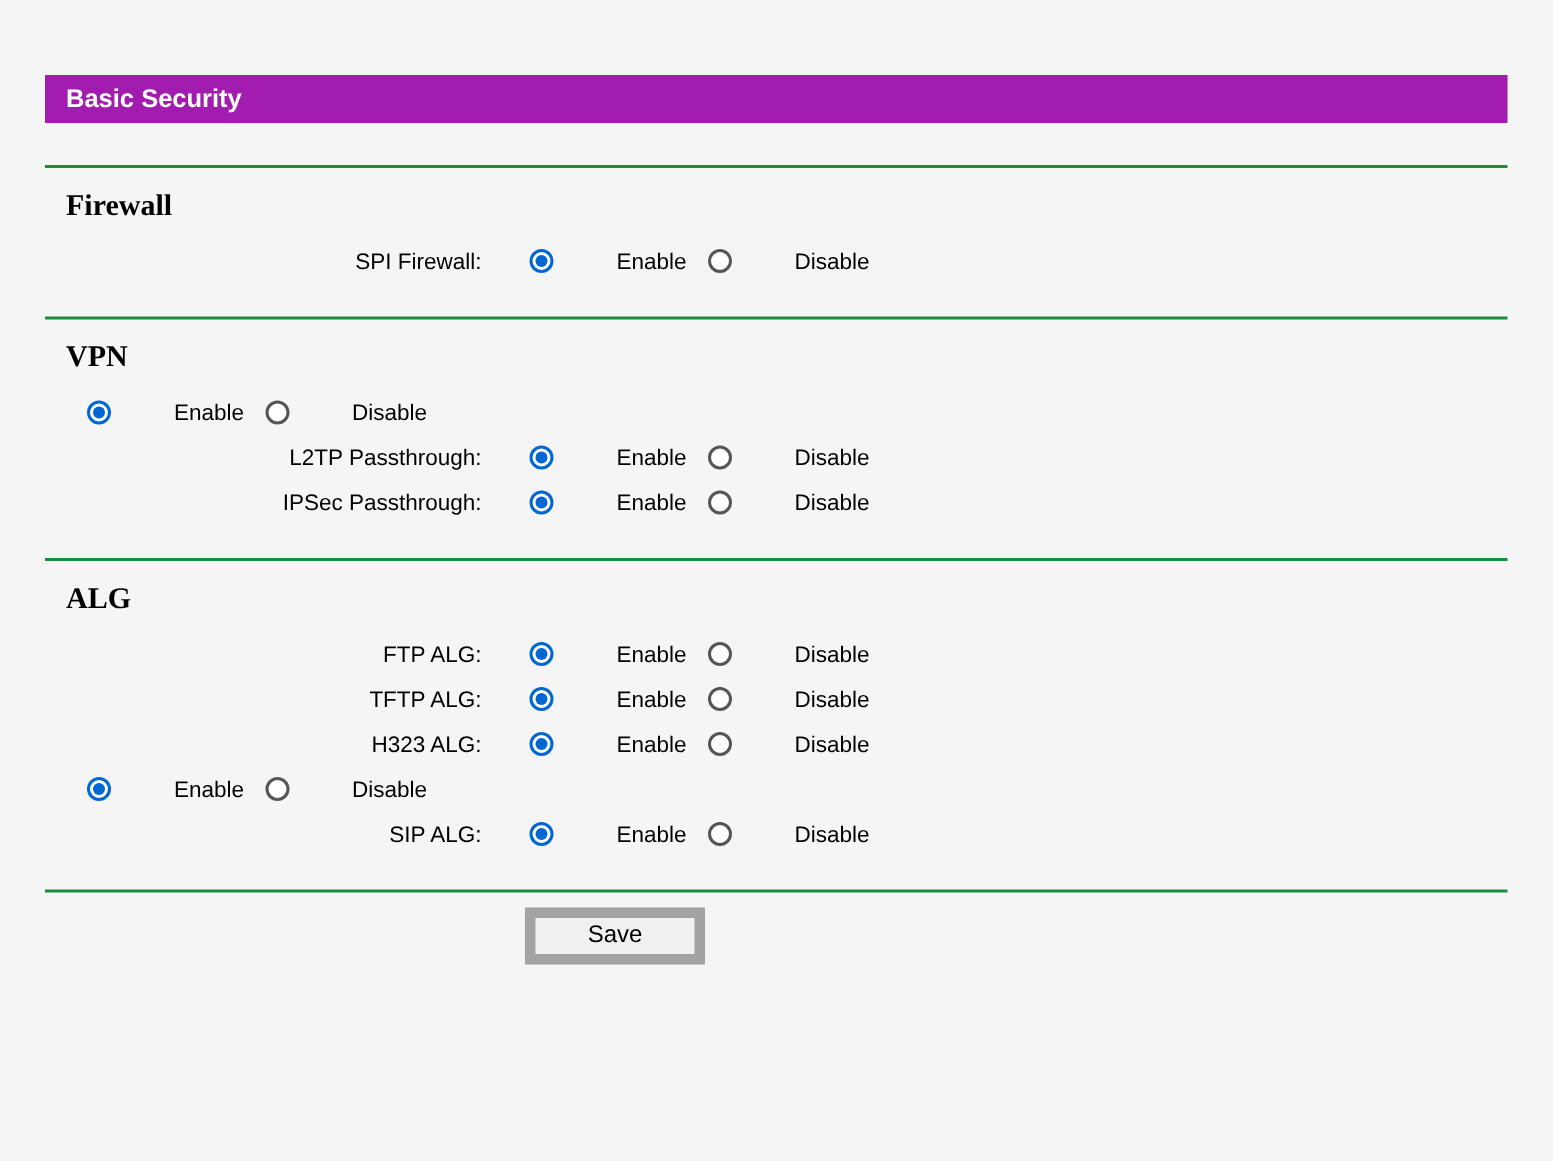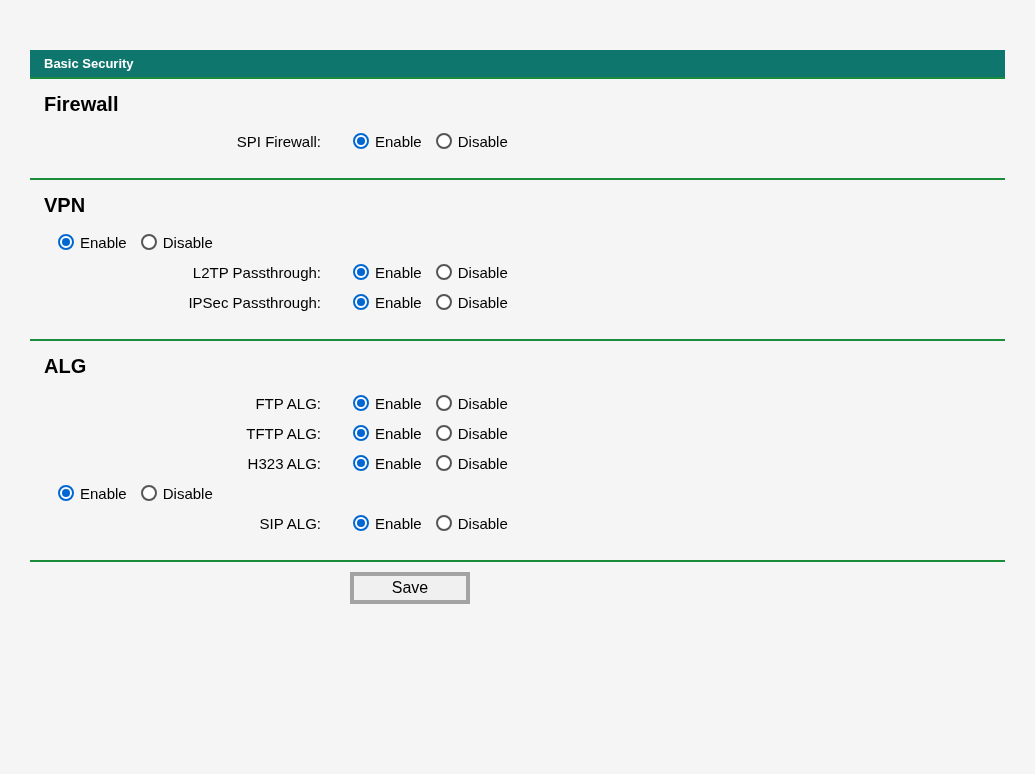--- a/index.html
+++ b/index.html
@@ -13,34 +13,36 @@
       font-size: 15px;
       color: #000;
       width: 1035px;
       height: 774px;
       padding: 50px 30px 0 30px;
     }
     .container {
       width: 975px;
     }
     .title-bar {
-      background: #0f766e;
+      background: #a21caf;
       color: #fff;
       font-weight: bold;
-      font-size: 13px;
+      font-size: 17px;
       padding: 6px 14px;
+      margin-bottom: 28px;
     }
     .hr {
       border-top: 2px solid #1a8c3a;
       margin: 0;
     }
     .section-title {
       font-weight: bold;
       font-size: 20px;
       padding: 14px 14px 10px 14px;
+      font-family: Liberation Serif, serif;
     }
     .row {
       display: flex;
       align-items: center;
       height: 30px;
     }
     .label-col {
       width: 295px;
       text-align: right;
       font-weight: normal;
@@ -75,32 +77,33 @@
       height: 8px;
       border-radius: 50%;
       background: #0067d2;
     }
     .radio.unchecked {
       border-color: #555;
     }
     .radio-label {
       font-size: 15px;
       margin-right: 8px;
+      margin-left: 36px;
     }
     .spacer {
       height: 22px;
     }
     .save-row {
       display: flex;
       padding-top: 10px;
       padding-left: 320px;
     }
     .save-btn {
       background: #f0f0f0;
-      border: 4px solid #a3a3a3;
+      border: 7px solid #a3a3a3;
       font-size: 16px;
       padding: 3px 0;
       width: 120px;
       text-align: center;
       cursor: pointer;
     }
   </style>
 </head>
 <body>
 

